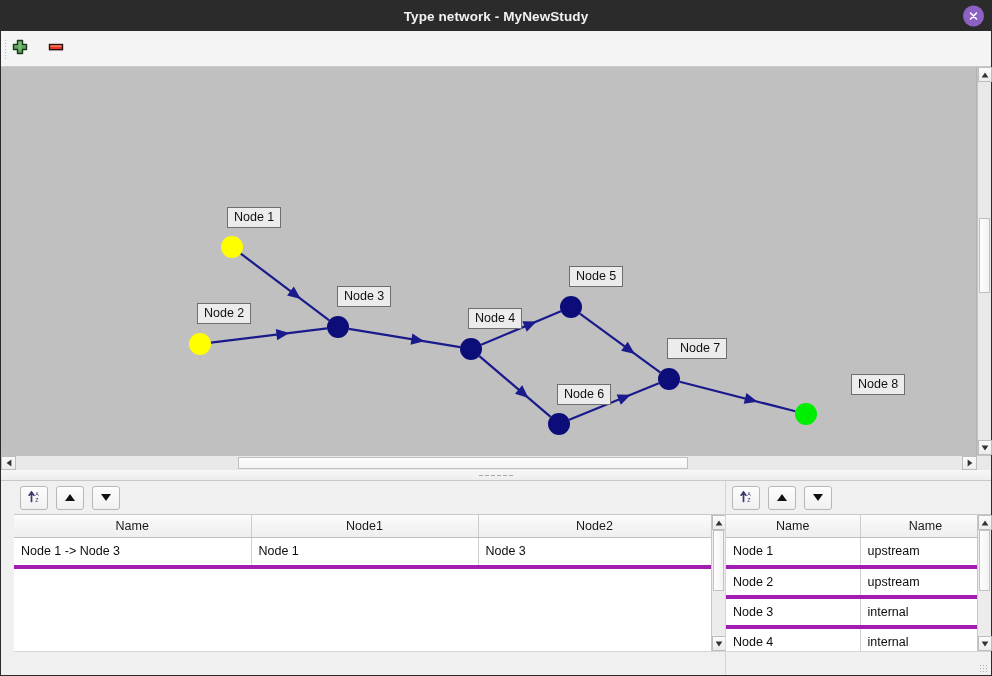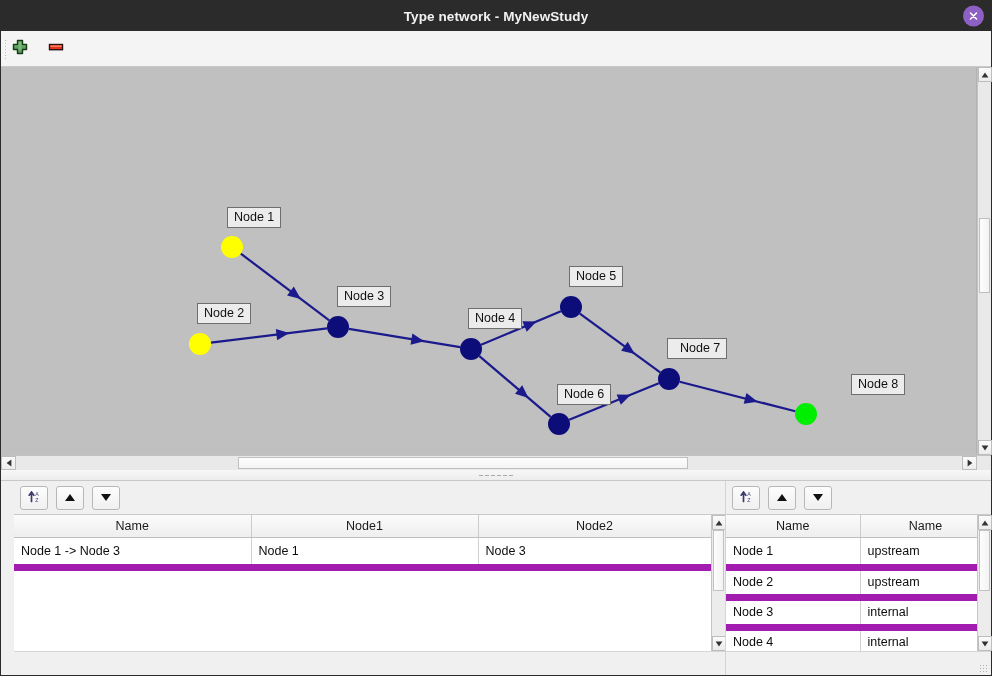--- a/index.html
+++ b/index.html
@@ -192,21 +192,21 @@
     border-right: 1px solid #cccccc;
     border-bottom: 1px solid #bfbfbf;
     font-weight: 400;
     color: #1a1a1a;
     height: 22px;
     text-align: center;
     font-size: 12.5px;
   }
   table.grid td {
     border-right: 1px solid #d0d0d0;
-    border-bottom: 7px solid #a21caf;
+    border-bottom: 4px solid #a21caf;
     height: 30px;
     padding: 0 7px;
     color: #0d0d0d;
     background: #fff;
     overflow: hidden;
     white-space: nowrap;
   }
   
   .gv-scroll {
     width: 14px; flex: 0 0 14px;

